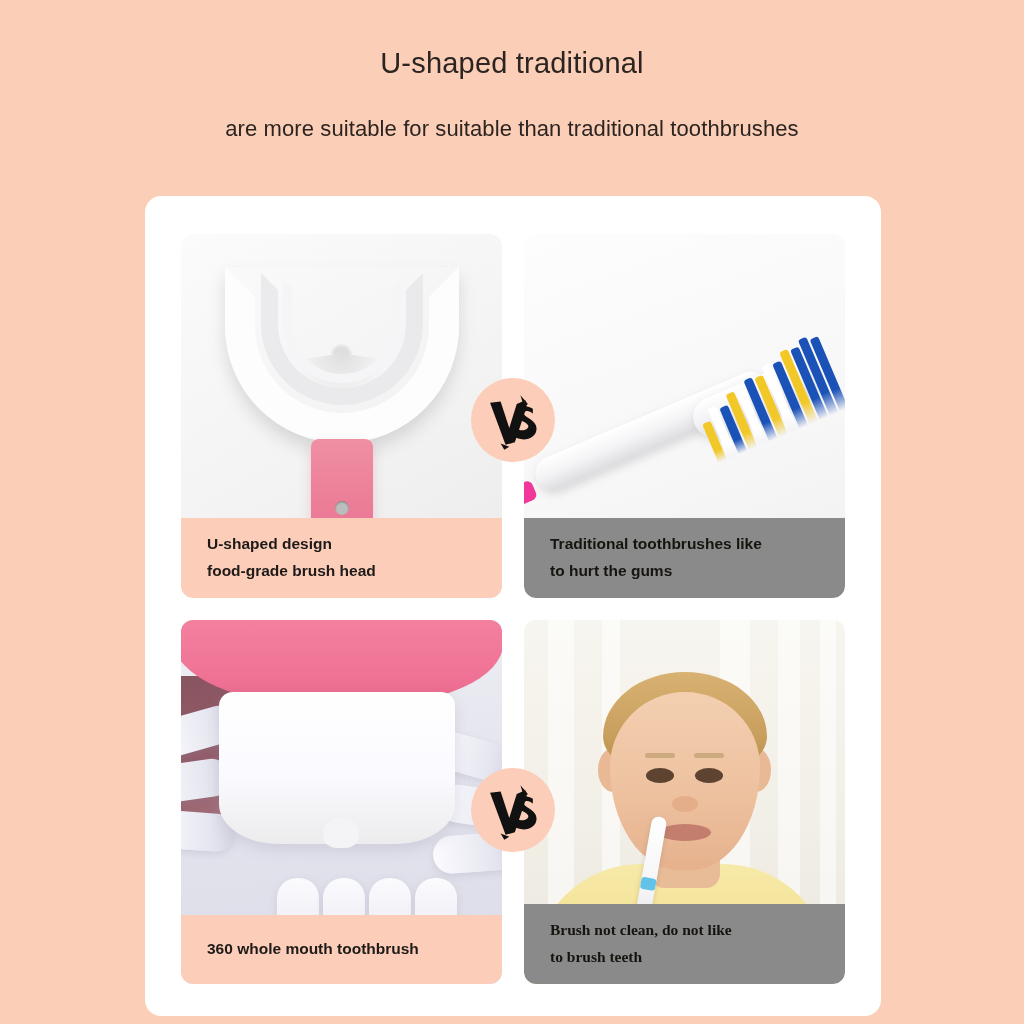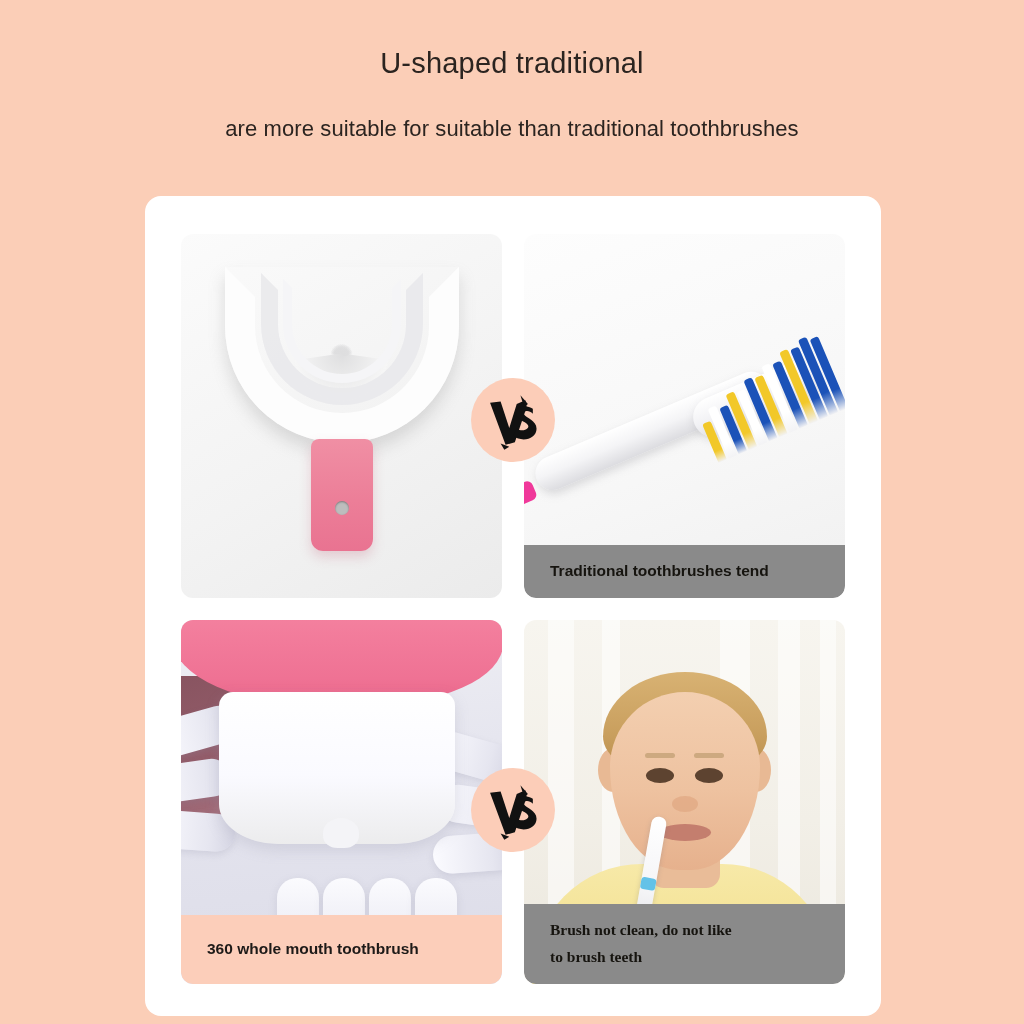--- a/index.html
+++ b/index.html
@@ -309,20 +309,24 @@
               <i style="transform: rotate(69.2deg);"></i>
               <i style="transform: rotate(73.4deg);"></i>
               <i style="transform: rotate(77.6deg);"></i>
               <i style="transform: rotate(81.8deg);"></i>
             </div>
           <div class="u-inner"></div>
           <div class="u-inner2"></div>
           <div class="u-handle"></div>
         </div>
       </div>
+      <div class="caption pink">
+        <span class="cap-line">U-shaped design</span>
+        <span class="cap-line">food-grade brush head</span>
+      </div>
     </div>
 
     <div class="panel p2">
       <div class="photo">
         <div class="tb">
           <div class="tb-tip"></div>
           <div class="tb-handle"></div>
           <div class="tb-head"></div>
           <div class="bristles" id="tbbristles">
               <i style="left: 2px; height: 42px; background: linear-gradient(rgb(242, 200, 41) 0%, rgb(242, 200, 41) 72%, rgb(243, 243, 245) 100%);"></i>
@@ -335,21 +339,22 @@
               <i style="left: 79px; height: 72px; background: linear-gradient(rgb(255, 255, 255) 0%, rgb(255, 255, 255) 72%, rgb(243, 243, 245) 100%);"></i>
               <i style="left: 90px; height: 70px; background: linear-gradient(rgb(27, 82, 184) 0%, rgb(27, 82, 184) 72%, rgb(243, 243, 245) 100%);"></i>
               <i style="left: 101px; height: 78px; background: linear-gradient(rgb(242, 200, 41) 0%, rgb(242, 200, 41) 72%, rgb(243, 243, 245) 100%);"></i>
               <i style="left: 112px; height: 76px; background: linear-gradient(rgb(27, 82, 184) 0%, rgb(27, 82, 184) 72%, rgb(243, 243, 245) 100%);"></i>
               <i style="left: 123px; height: 82px; background: linear-gradient(rgb(27, 82, 184) 0%, rgb(27, 82, 184) 72%, rgb(243, 243, 245) 100%);"></i>
               <i style="left: 134px; height: 78px; background: linear-gradient(rgb(27, 82, 184) 0%, rgb(27, 82, 184) 72%, rgb(243, 243, 245) 100%);"></i>
             </div>
         </div>
       </div>
       <div class="caption gray">
-        <span class="cap-line">Traditional toothbrushes tend</span>
+        <span class="cap-line">Traditional toothbrushes like</span>
+        <span class="cap-line">to hurt the gums</span>
       </div>
     </div>
 
     <div class="panel p3">
       <div class="photo">
         <div class="m-dark"></div>
         <div class="m-side" id="msides">
             <i style="left: -26px; top: 92px; transform: rotate(-16deg);"></i>
             <i style="left: -34px; top: 142px; transform: rotate(-8deg);"></i>
             <i style="left: -30px; top: 192px; transform: rotate(4deg);"></i>

